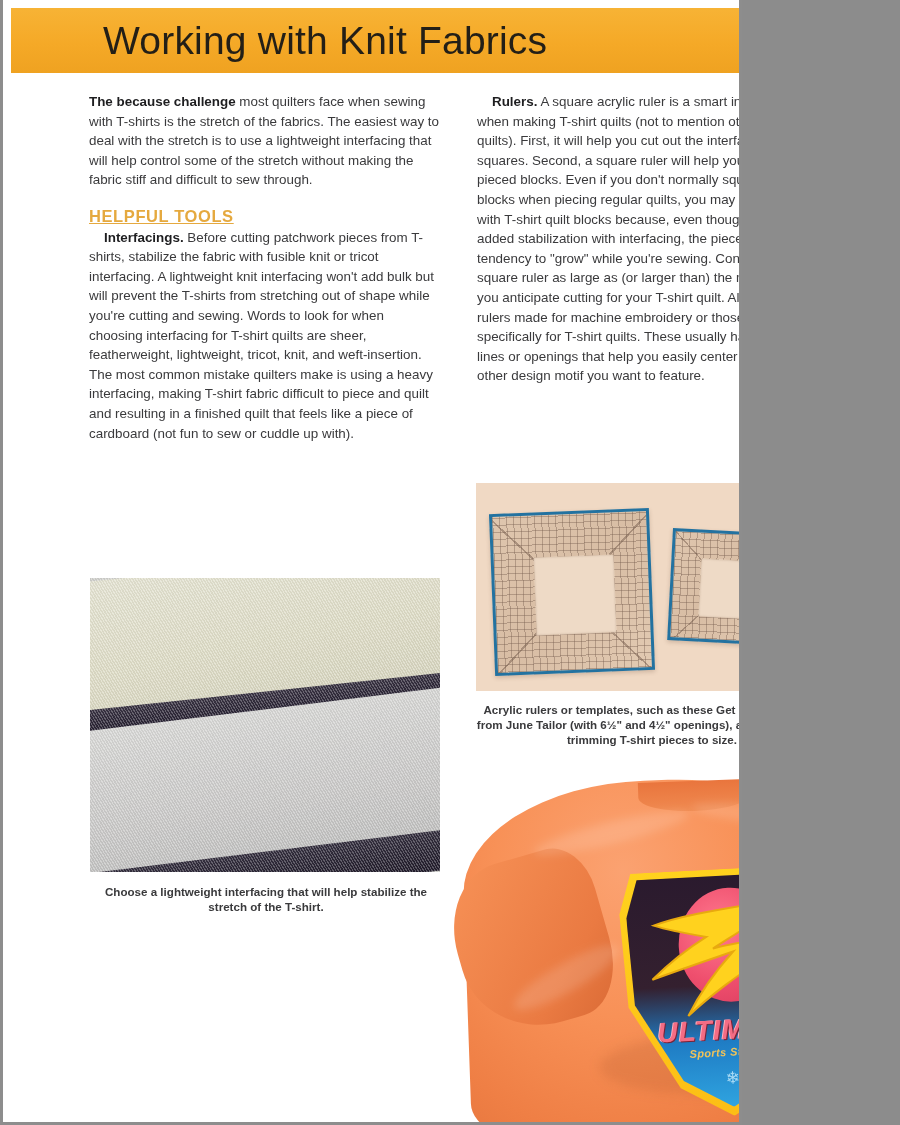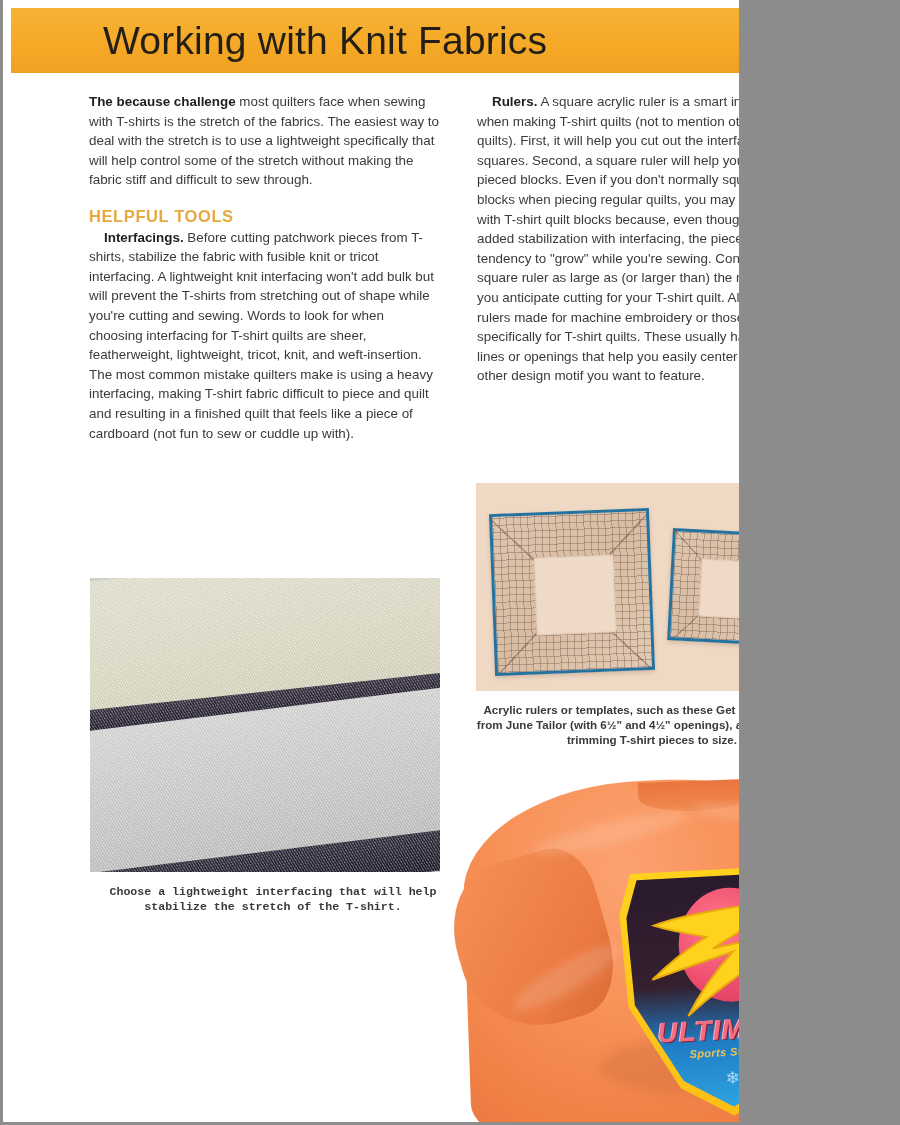--- a/index.html
+++ b/index.html
@@ -49,20 +49,21 @@
   .col p{margin:0 0 0 0;text-indent:0;}
   .col p.indented{text-indent:15px;}
   .runin{font-weight:bold;color:#1e1e20;}
 
   .section-head{
     color:#e5a93f;
     font-weight:bold;
     font-size:16.5px;
     letter-spacing:.6px;
     margin:17px 0 1px 0;
+    text-decoration:underline;
   }
   .fig-caption{
     font-size:11.6px;
     line-height:15px;
     color:#3a3a3c;
     text-align:center;
     font-weight:bold;
   }
 
   
@@ -77,21 +78,21 @@
   .fb1{top:-16px;height:140px;background:linear-gradient(175deg,#e4e3d2 0%,#dedcc6 55%,#d5d3bd 100%);transform:rotate(-6deg);}
   .fb2{top:112px;height:26px;background:linear-gradient(180deg,#3a3443 0%,#262031 100%);transform:rotate(-6deg);}
   .fb3{top:130px;height:150px;background:linear-gradient(178deg,#d8d8d6 0%,#cac9c8 60%,#bfbfbe 100%);transform:rotate(-7deg);}
   .fb4{top:272px;height:40px;background:linear-gradient(180deg,#35303f 0%,#221d2c 100%);transform:rotate(-7deg);}
   .fabric-tex{
     position:absolute;inset:0;
     background-image:repeating-linear-gradient(58deg,rgba(255,255,255,.30) 0 1px,rgba(0,0,0,.045) 1px 2.4px);
     opacity:.85;
   }
   .caption-left{
-    position:absolute;left:89px;top:884px;width:362px;font-family:Liberation Mono, monospace;
+    position:absolute;left:82px;top:884px;width:362px;
   }
 
   
   .rulers-photo{
     position:absolute;
     left:473px;top:483px;
     width:352px;height:208px;
     background:#f0d9c4;
     overflow:hidden;
   }
@@ -222,21 +223,21 @@
 </head>
 <body>
 
 <div class="page">
 
   <div class="banner">
     <div class="banner-title">Working with Knit Fabrics</div>
   </div>
 
   <div class="col col-left">
-    <p><span class="runin">The because challenge</span><span> most quilters face when sewing with T-shirts is the stretch of the fabrics. The easiest way to deal with the stretch is to use a lightweight specifically that will help control some of the stretch without making the fabric stiff and difficult to sew through.</span></p>
+    <p><span class="runin">The because challenge</span><span> most quilters face when sewing with T-shirts is the stretch of the fabrics. The easiest way to deal with the stretch is to use a lightweight interfacing that will help control some of the stretch without making the fabric stiff and difficult to sew through.</span></p>
 
     <div class="section-head">HELPFUL TOOLS</div>
 
 
     <p class="indented"><span class="runin">Interfacings.</span><span> Before cutting patchwork pieces from T-shirts, stabilize the fabric with fusible knit or tricot interfacing. A lightweight knit interfacing won't add bulk but will prevent the T-shirts from stretching out of shape while you're cutting and sewing. Words to look for when choosing interfacing for T-shirt quilts are sheer, featherweight, lightweight, tricot, knit, and weft-insertion. The most common mistake quilters make is using a heavy interfacing, making T-shirt fabric difficult to piece and quilt and resulting in a finished quilt that feels like a piece of cardboard (not fun to sew or cuddle up with).</span></p>
   </div>
 
   <div class="col col-right">
     <p class="indented"><span class="runin">Rulers.</span><span> A square acrylic ruler is a smart investment when making T-shirt quilts (not to mention other kinds of quilts). First, it will help you cut out the interfaced T-shirt squares. Second, a square ruler will help you square up pieced blocks. Even if you don't normally square up your blocks when piecing regular quilts, you may want to do so with T-shirt quilt blocks because, even though you've added stabilization with interfacing, the pieces have a tendency to "grow" while you're sewing. Consider finding a square ruler as large as (or larger than) the maximum size you anticipate cutting for your T-shirt quilt. Also look at rulers made for machine embroidery or those made specifically for T-shirt quilts. These usually have center lines or openings that help you easily center the logo or other design motif you want to feature.</span></p>
   </div>

